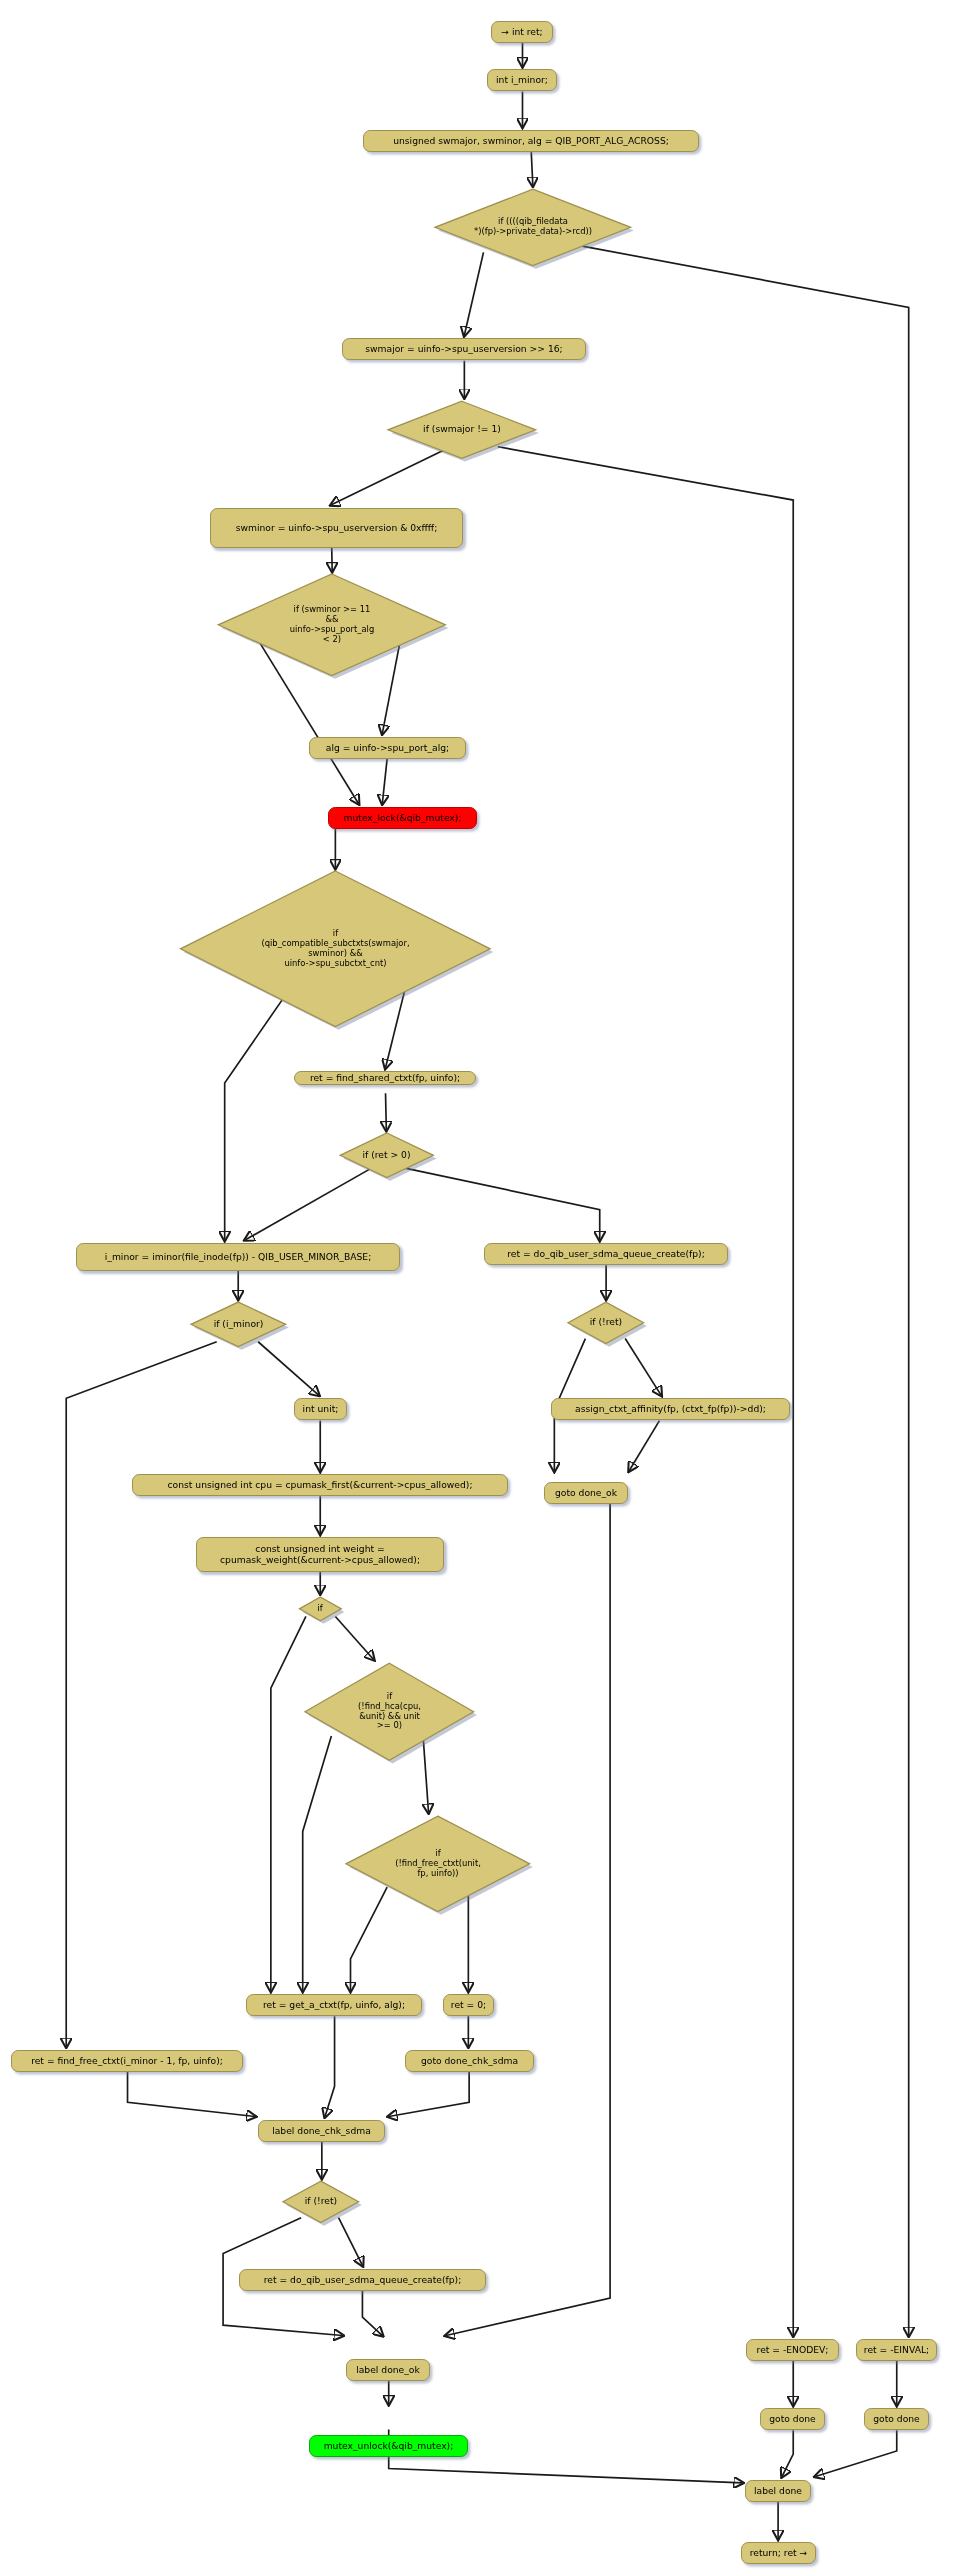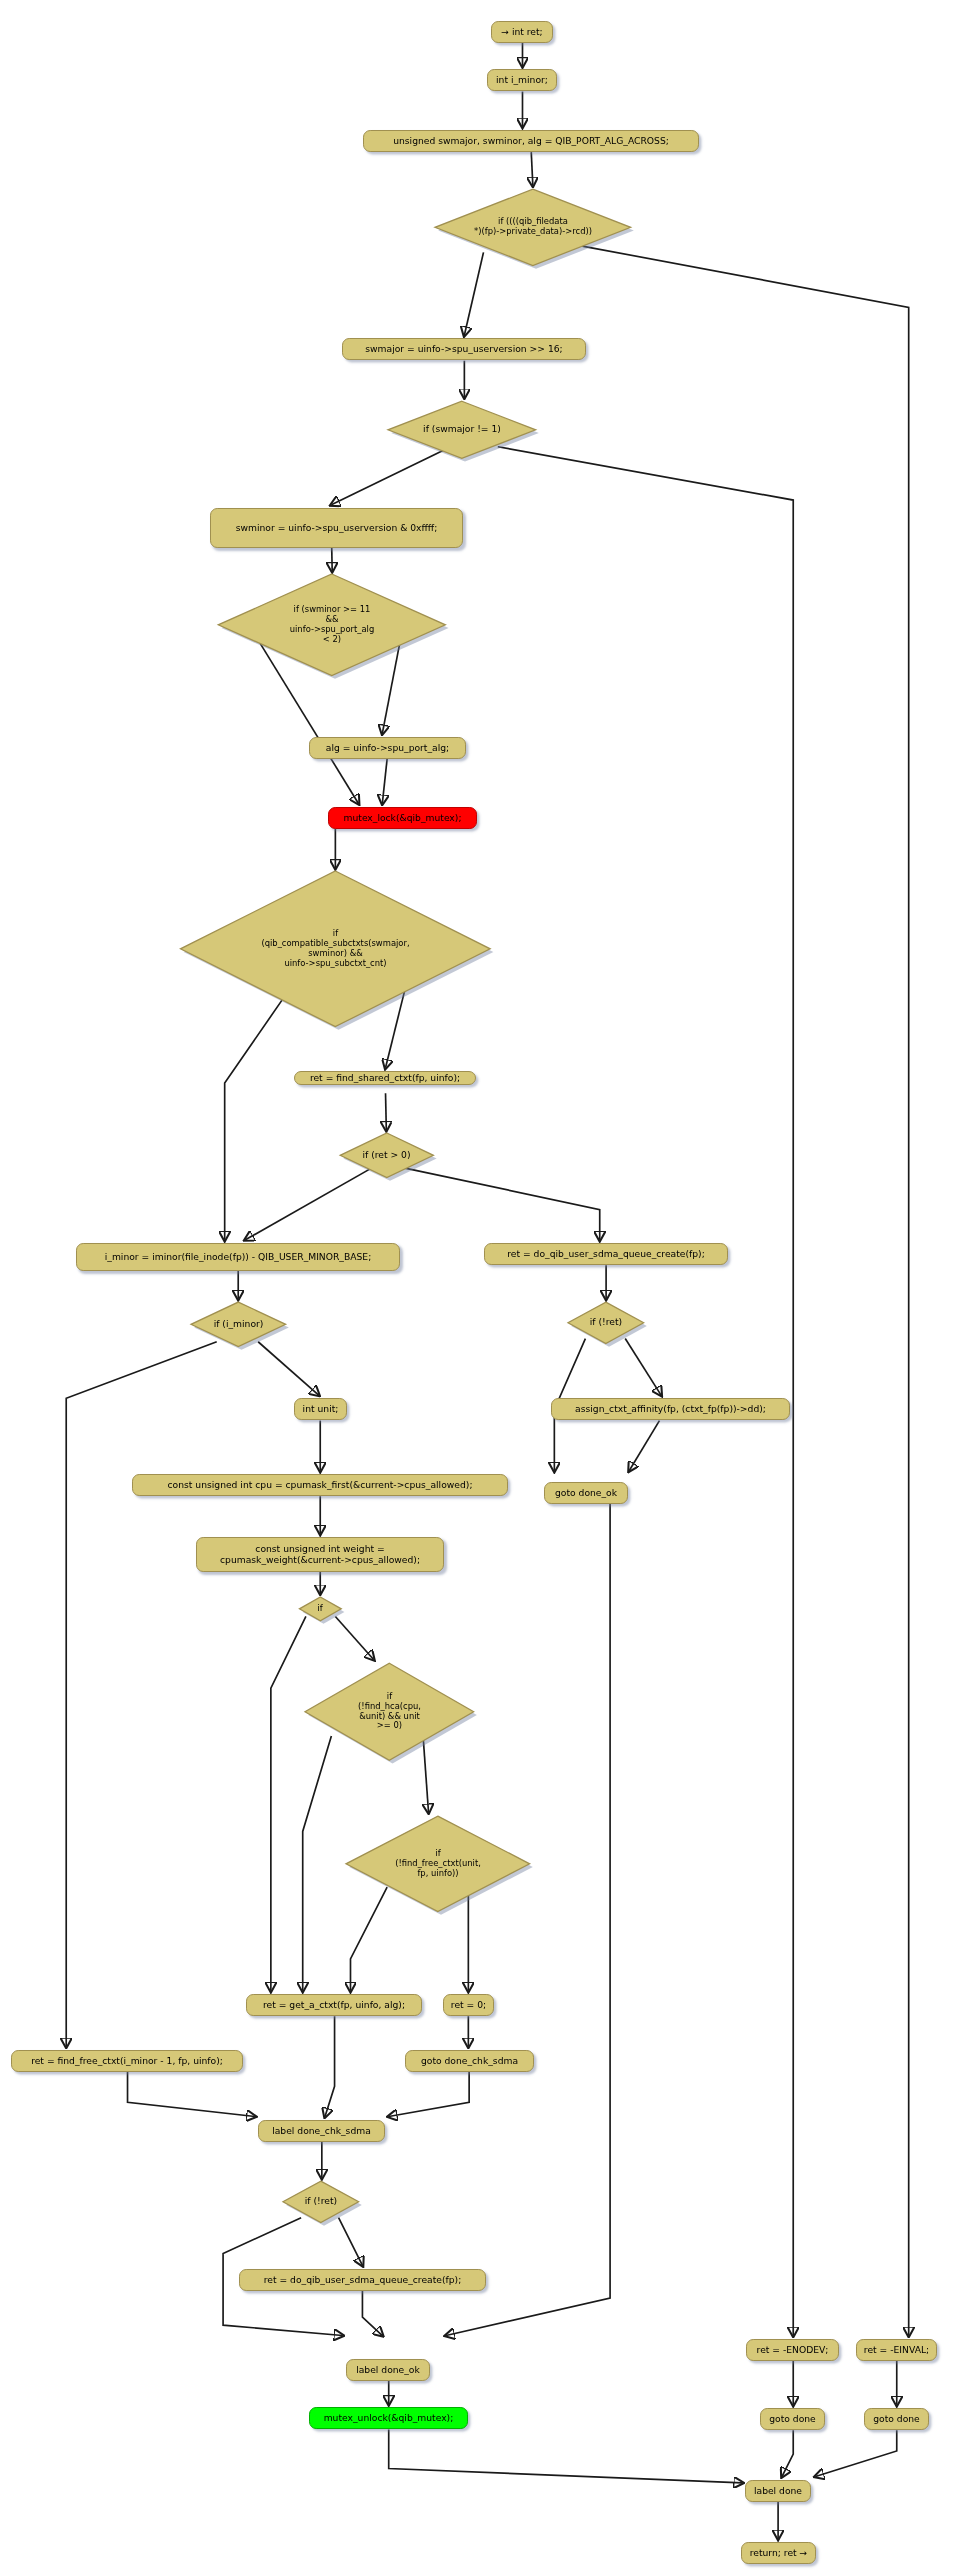--- a/index.html
+++ b/index.html
@@ -48,20 +48,21 @@
     box-shadow: 2.4px 2.4px 2.4px rgba(110,125,155,0.45);
     padding: 1.6px 6.4px;
   }
   .node.rect.danger {
     background: #ff0000;
     border-color: #c00000;
   }
   .node.rect.success {
     background: #00ff00;
     border-color: #00b000;
+    margin-top: 28px;
   }
   .diamond-wrap {
     position: absolute;
   }
   .diamond-wrap svg.dshape {
     position: absolute;
     left: 0;
     top: 0;
     overflow: visible;
   }

